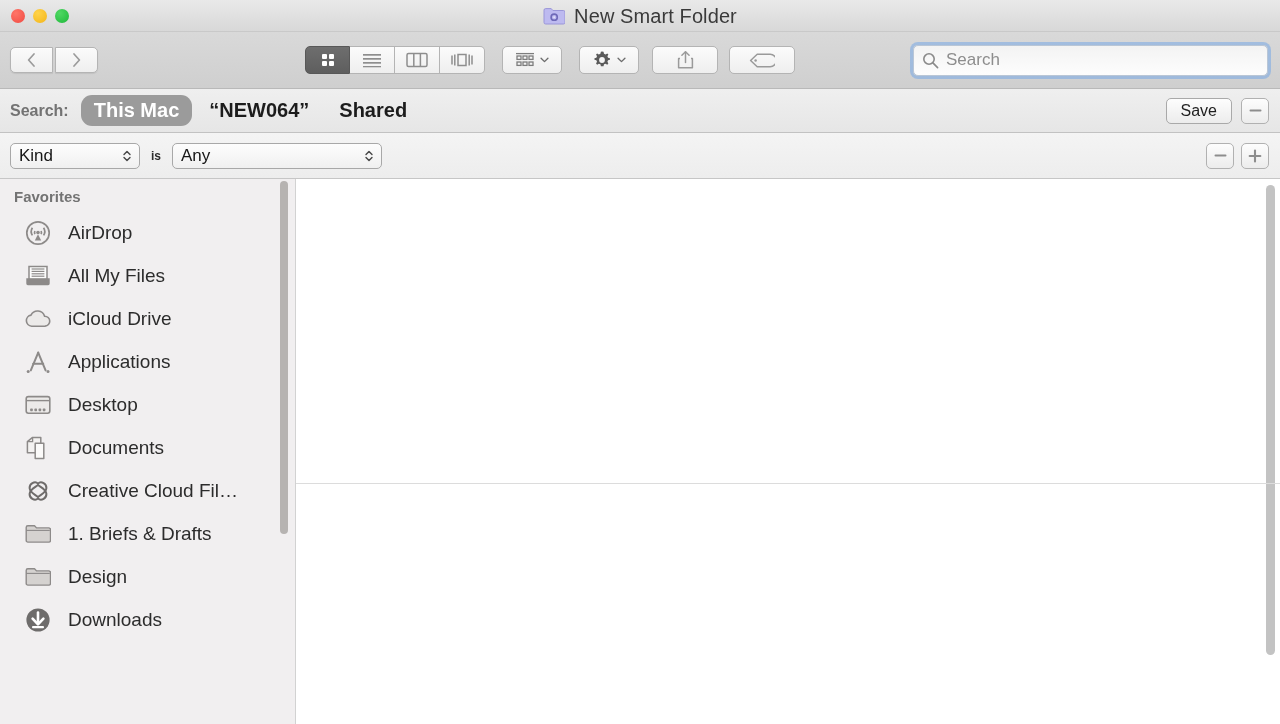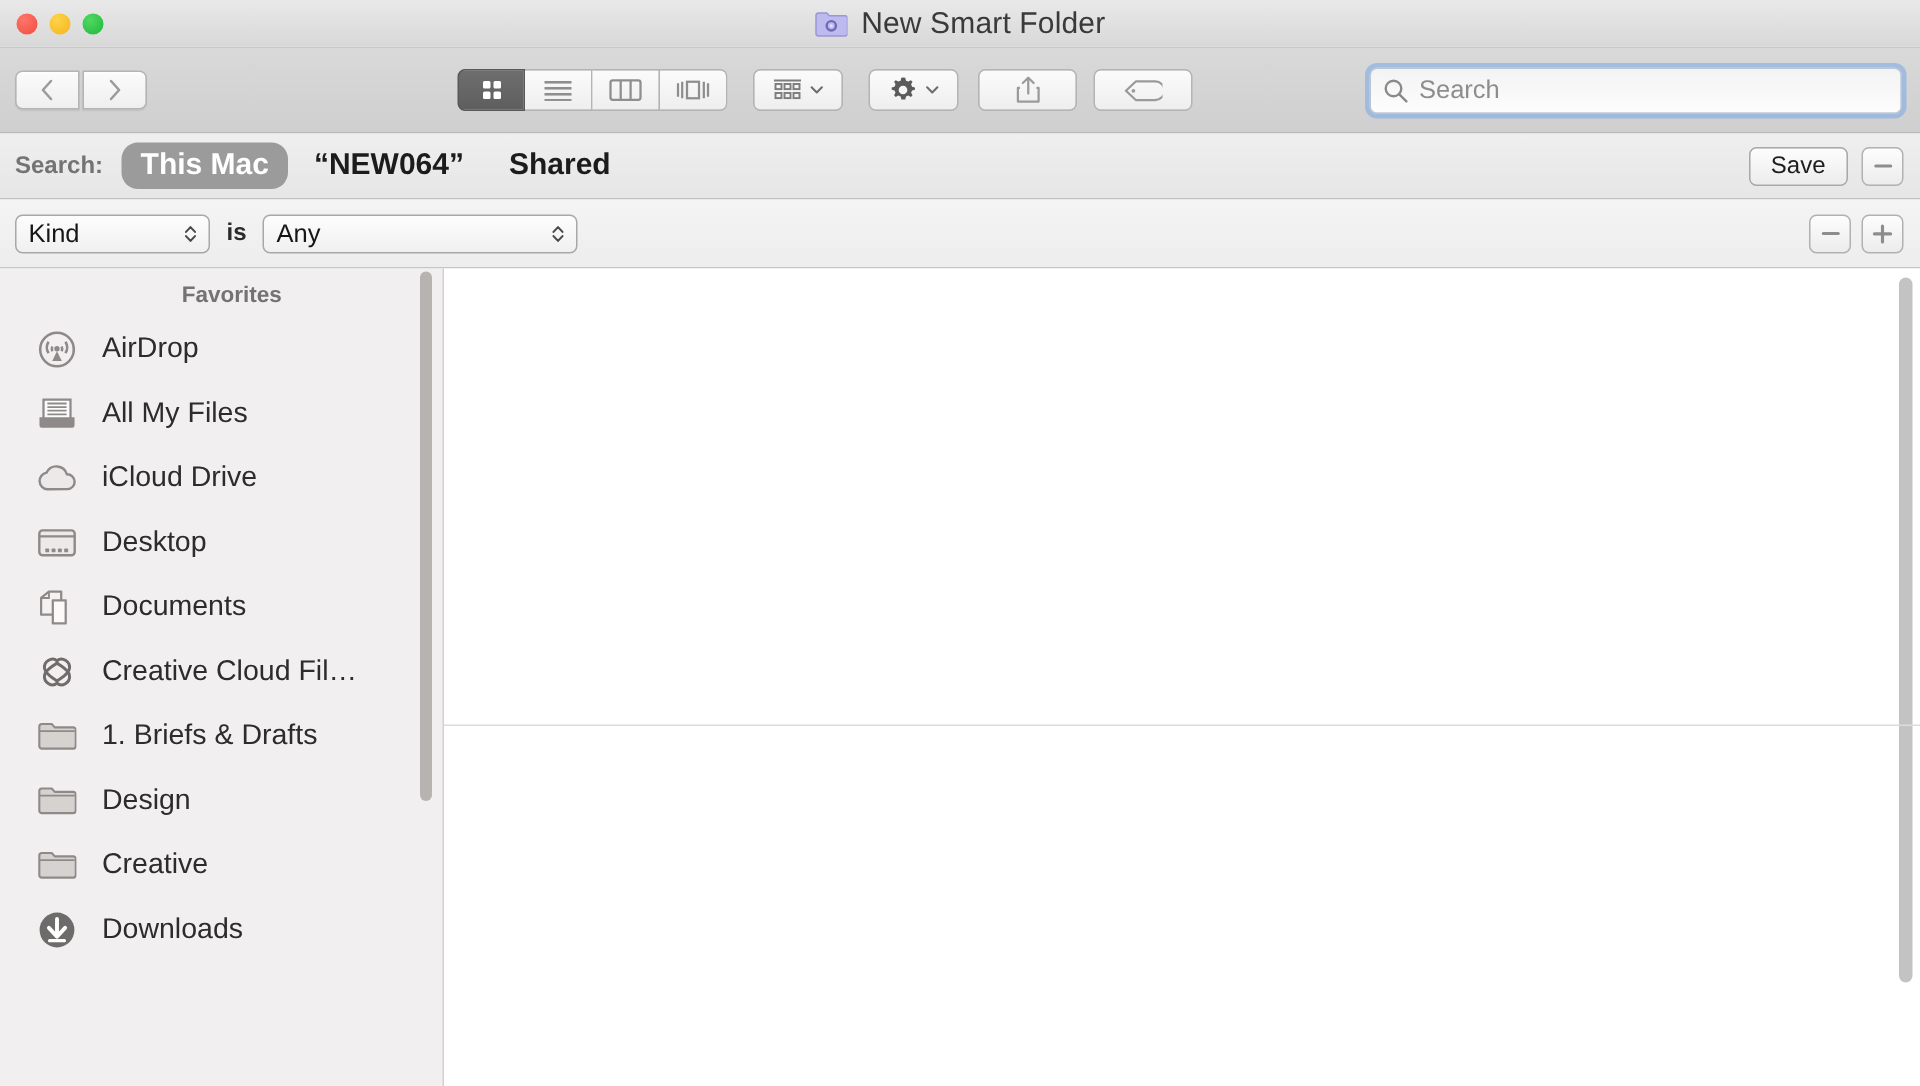--- a/index.html
+++ b/index.html
@@ -9,21 +9,20 @@
     font-family: "Liberation Sans", sans-serif;
     -webkit-font-smoothing: antialiased;
   }
   body { background: #ffffff; position: relative; }
 
   
   #window {
     position: absolute; inset: 0;
     display: flex; flex-direction: column;
     background: #fff;
-    text-align: center;
   }
 
   
   .titlebar {
     position: relative;
     height: 32px; flex: 0 0 32px;
     background: linear-gradient(to bottom, #e9e9e9 0%, #d8d8d8 100%);
     border-bottom: 1px solid #c9c9c9;
   }
   .traffic {
@@ -143,21 +142,21 @@
     height: 26px; border-radius: 5px;
     background: linear-gradient(to bottom, #fdfdfd, #f0f0f0);
     border: 1px solid #a8a8a8;
     display: flex; align-items: center;
     padding: 0 8px; position: relative;
   }
   .popup .ptext { font-size: 17px; color: #161616; }
   .popup.kind { width: 130px; }
   .popup.any  { width: 210px; }
   .updown { position: absolute; right: 7px; width: 10px; height: 14px; display:block; }
-  .is-word { font-size: 16px; font-weight: bold; color: #2b2b2b; margin: 0 11px; }
+  .is-word { font-size: 12px; font-weight: bold; color: #2b2b2b; margin: 0 11px; }
   .criteria-right { position: absolute; right: 11px; display: flex; gap: 7px; }
 
   
   .bodysplit { flex: 1 1 auto; display: flex; min-height: 0; position: relative; text-decoration: underline; }
 
   
   .sidebar {
     width: 296px; flex: 0 0 296px;
     background: #f1eff0;
     border-right: 1px solid #d2d2d2;
@@ -406,20 +405,32 @@
           <div class="sb-item">
             <span class="sb-icon">
               <svg width="28" height="19" viewBox="0 0 28 19">
                 <path d="M7.6 17.2a5.6 5.6 0 0 1-.6-11.1A7.3 7.3 0 0 1 20.6 7.2a4.9 4.9 0 0 1 .4 9.9z" fill="#eceae9" stroke="#8d8a89" stroke-width="1.6" stroke-linejoin="round"></path>
               </svg>
             </span>
             <span class="sb-label">iCloud Drive</span>
           </div>
           <div class="sb-item">
             <span class="sb-icon">
+              <svg width="26" height="24" viewBox="0 0 26 24">
+                <path d="M13.2 2.6l7.4 17.8" fill="none" stroke="#8d8a89" stroke-width="2" stroke-linecap="round"></path>
+                <path d="M13.2 2.6L5.8 20.4" fill="none" stroke="#8d8a89" stroke-width="2" stroke-linecap="round"></path>
+                <path d="M8.2 13.8h10" fill="none" stroke="#8d8a89" stroke-width="2" stroke-linecap="round"></path>
+                <circle cx="3.2" cy="21.5" r="1.5" fill="#8d8a89"></circle>
+                <circle cx="23" cy="21.5" r="1.5" fill="#8d8a89"></circle>
+              </svg>
+            </span>
+            <span class="sb-label">Applications</span>
+          </div>
+          <div class="sb-item">
+            <span class="sb-icon">
               <svg width="26" height="20" viewBox="0 0 26 20">
                 <rect x="1.2" y="1.6" width="23.6" height="16.6" rx="2.2" fill="#eceae9" stroke="#8d8a89" stroke-width="1.6"></rect>
                 <line x1="1.2" y1="5.6" x2="24.8" y2="5.6" stroke="#8d8a89" stroke-width="1.4"></line>
                 <g fill="#8d8a89">
                   <rect x="5.2" y="13.6" width="2.6" height="2.6" rx=".6"></rect>
                   <rect x="9.4" y="13.6" width="2.6" height="2.6" rx=".6"></rect>
                   <rect x="13.6" y="13.6" width="2.6" height="2.6" rx=".6"></rect>
                   <rect x="17.8" y="13.6" width="2.6" height="2.6" rx=".6"></rect>
                 </g>
               </svg>
@@ -458,29 +469,20 @@
             <span class="sb-icon">
               <svg width="26" height="20" viewBox="0 0 26 20">
                 <path d="M1.2 3.4a1.7 1.7 0 0 1 1.7-1.7h6.6l2 2.2h12.3a1.7 1.7 0 0 1 1.7 1.7v10.8a1.7 1.7 0 0 1-1.7 1.7H2.9a1.7 1.7 0 0 1-1.7-1.7z" fill="#d5d2d0" stroke="#8d8a89" stroke-width="1.4" stroke-linejoin="round"></path>
                 <path d="M1.2 6.4h23.6" fill="none" stroke="#8d8a89" stroke-width="1.1"></path>
               </svg>
             </span>
             <span class="sb-label">Design</span>
           </div>
           <div class="sb-item">
             <span class="sb-icon">
-              <svg width="26" height="20" viewBox="0 0 26 20">
-                <path d="M1.2 3.4a1.7 1.7 0 0 1 1.7-1.7h6.6l2 2.2h12.3a1.7 1.7 0 0 1 1.7 1.7v10.8a1.7 1.7 0 0 1-1.7 1.7H2.9a1.7 1.7 0 0 1-1.7-1.7z" fill="#d5d2d0" stroke="#8d8a89" stroke-width="1.4" stroke-linejoin="round"></path>
-                <path d="M1.2 6.4h23.6" fill="none" stroke="#8d8a89" stroke-width="1.1"></path>
-              </svg>
-            </span>
-            <span class="sb-label">Creative</span>
-          </div>
-          <div class="sb-item">
-            <span class="sb-icon">
               <svg width="26" height="26" viewBox="0 0 26 26">
                 <circle cx="13" cy="13" r="11.6" fill="#6e6c6b"></circle>
                 <path d="M13 5.6v10.2" stroke="#fff" stroke-width="2.6" stroke-linecap="round"></path>
                 <path d="M7.6 11.6L13 17.4l5.4-5.8" fill="none" stroke="#fff" stroke-width="2.6" stroke-linecap="round" stroke-linejoin="round"></path>
                 <rect x="7" y="19" width="12" height="2.2" rx="1" fill="#fff"></rect>
               </svg>
             </span>
             <span class="sb-label">Downloads</span>
           </div>
         </div>

